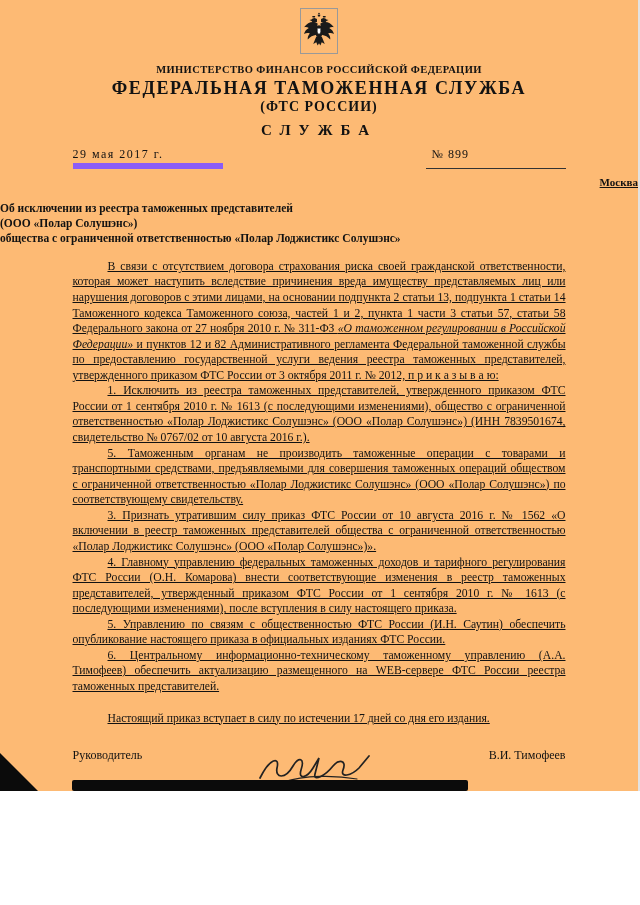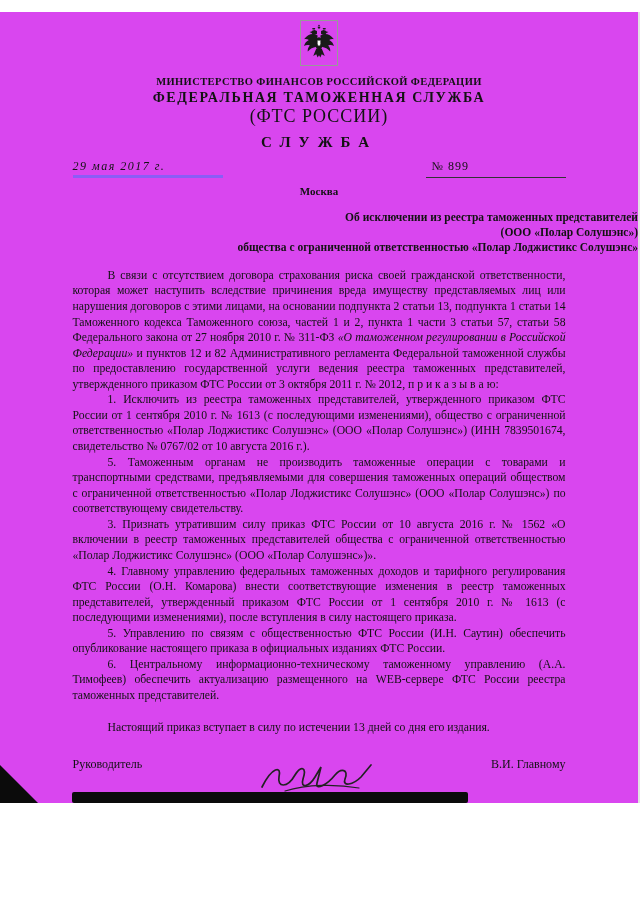--- a/index.html
+++ b/index.html
@@ -1,22 +1,22 @@
 <!DOCTYPE html>
 <html><head>
 <meta charset="utf-8">
 <style>
   * { box-sizing: border-box; }
   html, body { margin: 0; padding: 0; background: #ffffff; }
   .page {
     position: relative;
     width: 640px;
     height: 791px;
-    margin: 12px auto;
-    background: #d946ef;
+    margin: 0 auto;
+    background: #fdba74;
     font-family: "Liberation Serif", "DejaVu Serif", serif;
     color: #121212;
     overflow: hidden;
     border-right: 2px solid #e2e2e2;
   }
   .header { text-align: center; padding-top: 8px; }
   .emblem-box {
     display: inline-block;
     width: 38px; height: 46px;
     border: 1px solid #999;
@@ -24,83 +24,84 @@
   }
   .emblem-box svg { width: 100%; height: 100%; display: block; }
   .ministry {
     margin-top: 6px;
     font-size: 10.5px;
     font-weight: bold;
     letter-spacing: 0.4px;
   }
   .agency {
     margin-top: 3px;
-    font-size: 14px;
+    font-size: 18px;
     font-weight: bold;
     letter-spacing: 1.6px;
   }
   .agency-abbr {
-    font-size: 18px;
-    font-weight: normal;
+    font-size: 14px;
+    font-weight: bold;
     letter-spacing: 1px;
   }
   .doc-type {
     margin-top: 7px;
     font-size: 15px;
     font-weight: bold;
     letter-spacing: 8px;
   }
   .meta-row {
     width: 493px;
     margin: 8px auto 0 auto;
     display: flex;
     justify-content: space-between;
     font-size: 12px;
   }
   .meta-left {
     display: inline-block;
     width: 150px;
-    border-bottom: 3px solid #8b5cf6;
+    border-bottom: 6px solid #8b5cf6;
     text-align: left;
     letter-spacing: 1.5px;
     padding-bottom: 1px;
-    font-style: italic;
   }
   .meta-right {
     display: inline-block;
     width: 140px;
     border-bottom: 1px solid #333;
     text-align: left;
     padding-left: 6px;
     letter-spacing: 1px;
     padding-bottom: 1px;
   }
   .city {
     margin-top: 7px;
-    text-align: center;
+    text-align: right;
     font-size: 11px;
     font-weight: bold;
+    text-decoration: underline;
   }
   .title {
     margin-top: 13px;
-    text-align: right;
+    text-align: left;
     font-size: 11.5px;
     font-weight: bold;
     line-height: 1.3;
   }
   .body-text {
     width: 493px;
     margin: 13px auto 0 auto;
     font-size: 11.7px;
     line-height: 1.33;
     text-align: justify;
   }
   .body-text p {
     margin: 0;
     text-indent: 35px;
+    text-decoration: underline;
   }
   .body-text p.closing { margin-top: 16px; }
   .signature-row {
     width: 493px;
     margin: 22px auto 0 auto;
     display: flex;
     align-items: flex-start;
     justify-content: space-between;
     font-size: 12px;
   }
@@ -163,28 +164,28 @@
   </div>
 
   <div class="body-text">
     <p><span>В связи с отсутствием договора страхования риска своей гражданской ответственности, которая может наступить вследствие причинения вреда имуществу представляемых лиц или нарушения договоров с этими лицами, на основании подпункта 2 статьи 13, подпункта 1 статьи 14 Таможенного кодекса Таможенного союза, частей 1 и 2, пункта 1 части 3 статьи 57, статьи 58 Федерального закона от 27 ноября 2010 г. № 311-ФЗ </span><em>«О таможенном регулировании в Российской Федерации»</em><span> и пунктов 12 и 82 Административного регламента Федеральной таможенной службы по предоставлению государственной услуги ведения реестра таможенных представителей, утвержденного приказом ФТС России от 3 октября 2011 г. № 2012, п р и к а з ы в а ю:</span></p>
     <p>1. Исключить из реестра таможенных представителей, утвержденного приказом ФТС России от 1 сентября 2010 г. № 1613 (с последующими изменениями), общество с ограниченной ответственностью «Полар Лоджистикс Солушэнс» (ООО «Полар Солушэнс») (ИНН 7839501674, свидетельство № 0767/02 от 10 августа 2016 г.).</p>
     <p>5. Таможенным органам не производить таможенные операции с товарами и транспортными средствами, предъявляемыми для совершения таможенных операций обществом с ограниченной ответственностью «Полар Лоджистикс Солушэнс» (ООО «Полар Солушэнс») по соответствующему свидетельству.</p>
     <p>3. Признать утратившим силу приказ ФТС России от 10 августа 2016 г. № 1562 «О включении в реестр таможенных представителей общества с ограниченной ответственностью «Полар Лоджистикс Солушэнс» (ООО «Полар Солушэнс»)».</p>
     <p>4. Главному управлению федеральных таможенных доходов и тарифного регулирования ФТС России (О.Н. Комарова) внести соответствующие изменения в реестр таможенных представителей, утвержденный приказом ФТС России от 1 сентября 2010 г. № 1613 (с последующими изменениями), после вступления в силу настоящего приказа.</p>
     <p>5. Управлению по связям с общественностью ФТС России (И.Н. Саутин) обеспечить опубликование настоящего приказа в официальных изданиях ФТС России.</p>
     <p>6. Центральному информационно-техническому таможенному управлению (А.А. Тимофеев) обеспечить актуализацию размещенного на WEB-сервере ФТС России реестра таможенных представителей.</p>
-    <p class="closing">Настоящий приказ вступает в силу по истечении 13 дней со дня его издания.</p>
+    <p class="closing">Настоящий приказ вступает в силу по истечении 17 дней со дня его издания.</p>
   </div>
 
   <div class="signature-row">
     <span>Руководитель</span>
     <svg class="autograph" viewBox="0 0 120 40" xmlns="http://www.w3.org/2000/svg" aria-hidden="true">
       <path d="M5,30 C15,10 25,8 22,20 C20,30 30,32 38,18 C44,8 50,10 46,22 C43,32 52,30 58,20 L64,10 L60,26 C58,34 70,28 78,18 C84,11 92,12 88,22 C85,30 96,28 104,20 L114,8" fill="none" stroke="#222222" stroke-width="1.7" stroke-linecap="round"></path>
       <path d="M28,34 C50,27 80,27 102,31" fill="none" stroke="#222222" stroke-width="1.2" stroke-linecap="round"></path>
     </svg>
-    <span>В.И. Главному</span>
+    <span>В.И. Тимофеев</span>
   </div>
 
   <div class="scan-corner"></div>
   <div class="scan-bar"></div>
 
 </div>
 
 </body></html>

